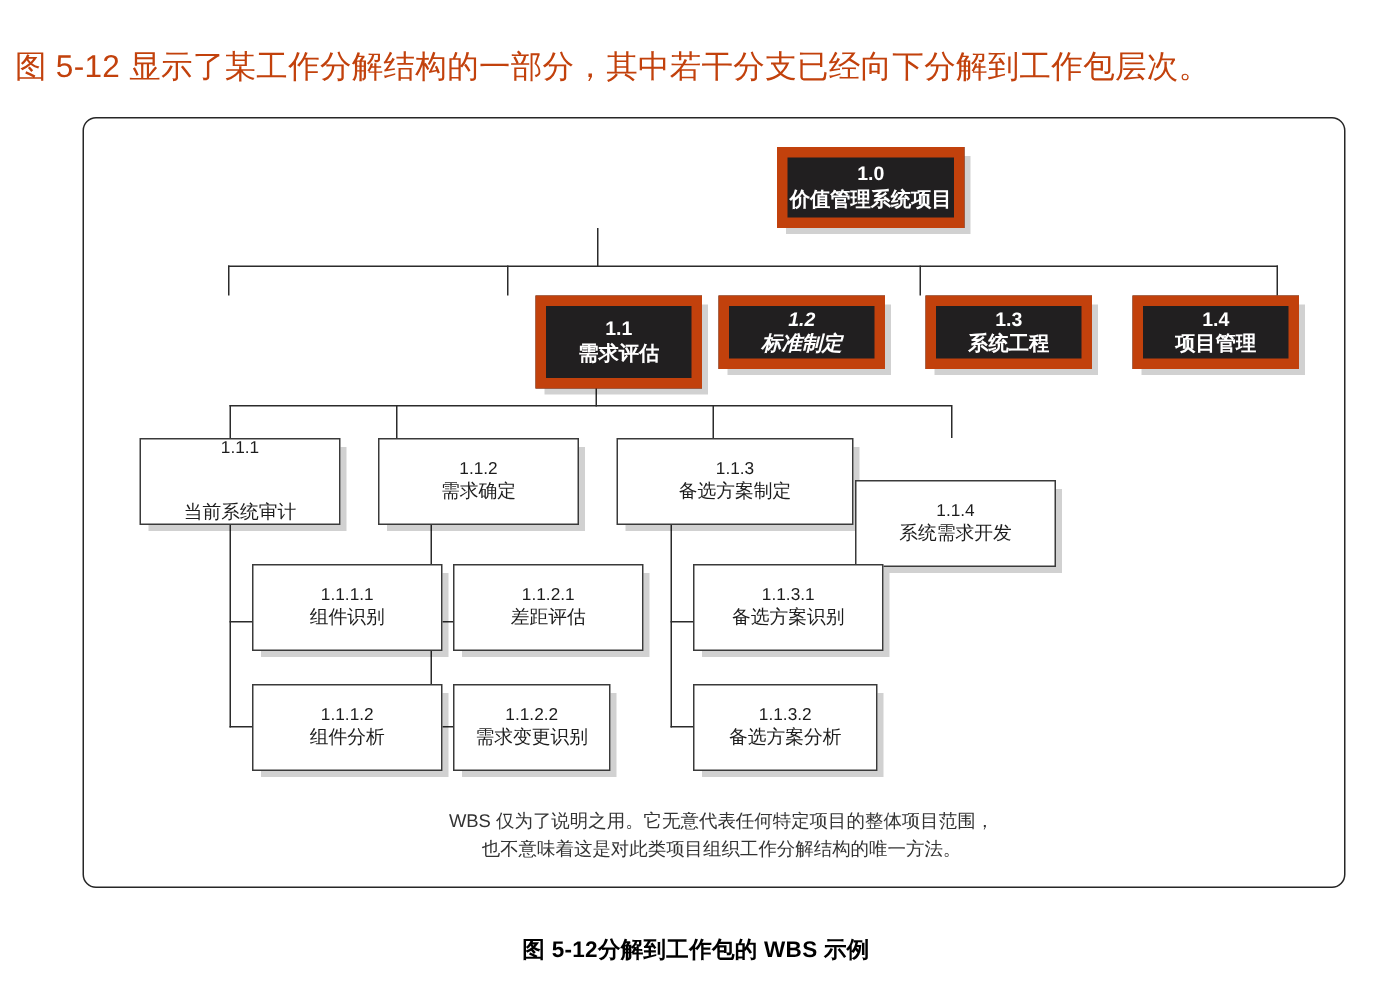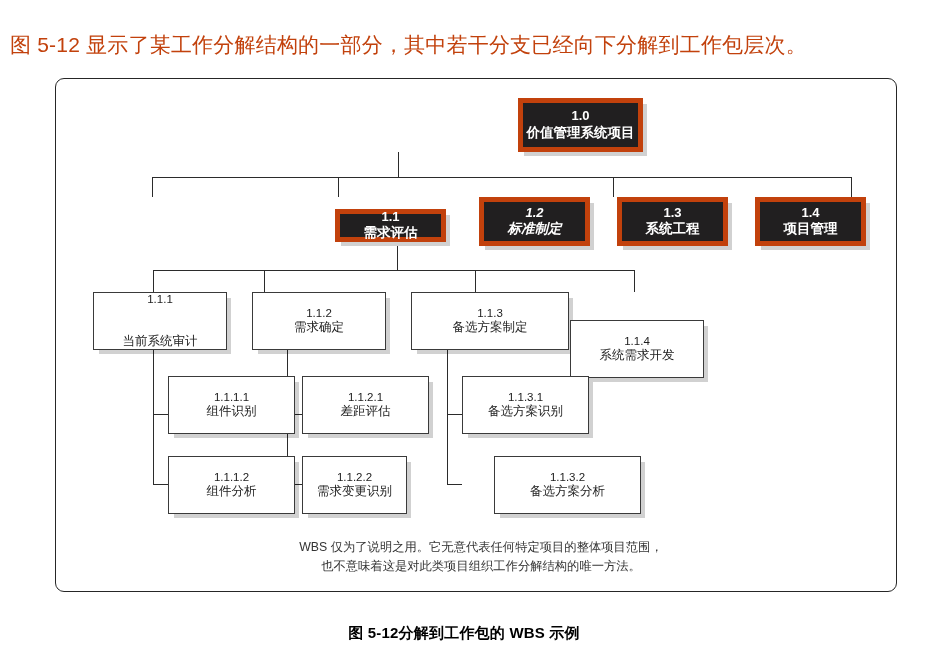--- a/index.html
+++ b/index.html
@@ -59,21 +59,21 @@
     line-height: 1.25;
   }
   .node .label {
     display: block;
     line-height: 1.25;
   }
 
   
   .node.dark {
     background: #211f20;
-    border: 5px solid #c2410c;
+    border: 7px solid #c2410c;
     color: #ffffff;
   }
   .node.dark .code { font-size: 13px; }
   .node.dark .label { font-size: 13.5px; font-weight: bold; }
 
   
   .node.light {
     background: #ffffff;
     border: 1.5px solid #3a3a3a;
     color: #1c1c1c;
@@ -145,21 +145,21 @@
 
   <div class="conn v" style="left:391px; top:271px; height:135px;"></div>
   <div class="conn h" style="left:391px; top:335px; width:15px;"></div>
   <div class="conn h" style="left:391px; top:405px; width:15px;"></div>
 
   <div class="node dark" style="left:462px; top:19px; width:125px; height:54px;">
     <span class="code">1.0</span>
     <span class="label">价值管理系统项目</span>
   </div>
 
-  <div class="node dark" style="left:279px; top:118px; width:111px; height:33px;margin-top:12px;">
+  <div class="node dark" style="left:301px; top:118px; width:111px; height:62px;">
     <span class="code">1.1</span>
     <span class="label">需求评估</span>
   </div>
   <div class="node dark" style="left:423px; top:118px; width:111px; height:49px;font-style:italic;">
     <span class="code">1.2</span>
     <span class="label">标准制定</span>
   </div>
   <div class="node dark" style="left:561px; top:118px; width:111px; height:49px;">
     <span class="code">1.3</span>
     <span class="label">系统工程</span>
@@ -200,21 +200,21 @@
   </div>
 
   <div class="node light" style="left:112px; top:377px; width:127px; height:58px;">
     <span class="code">1.1.1.2</span>
     <span class="label">组件分析</span>
   </div>
   <div class="node light" style="left:246px; top:377px; width:105px; height:58px;">
     <span class="code">1.1.2.2</span>
     <span class="label">需求变更识别</span>
   </div>
-  <div class="node light" style="left:406px; top:377px; width:147px; height:58px;margin-left:32px;">
+  <div class="node light" style="left:406px; top:377px; width:123px; height:58px;">
     <span class="code">1.1.3.2</span>
     <span class="label">备选方案分析</span>
   </div>
 
 </div>
 
 <div class="footnote">
   <div>WBS 仅为了说明之用。它无意代表任何特定项目的整体项目范围，</div>
   <div>也不意味着这是对此类项目组织工作分解结构的唯一方法。</div>
 </div>

